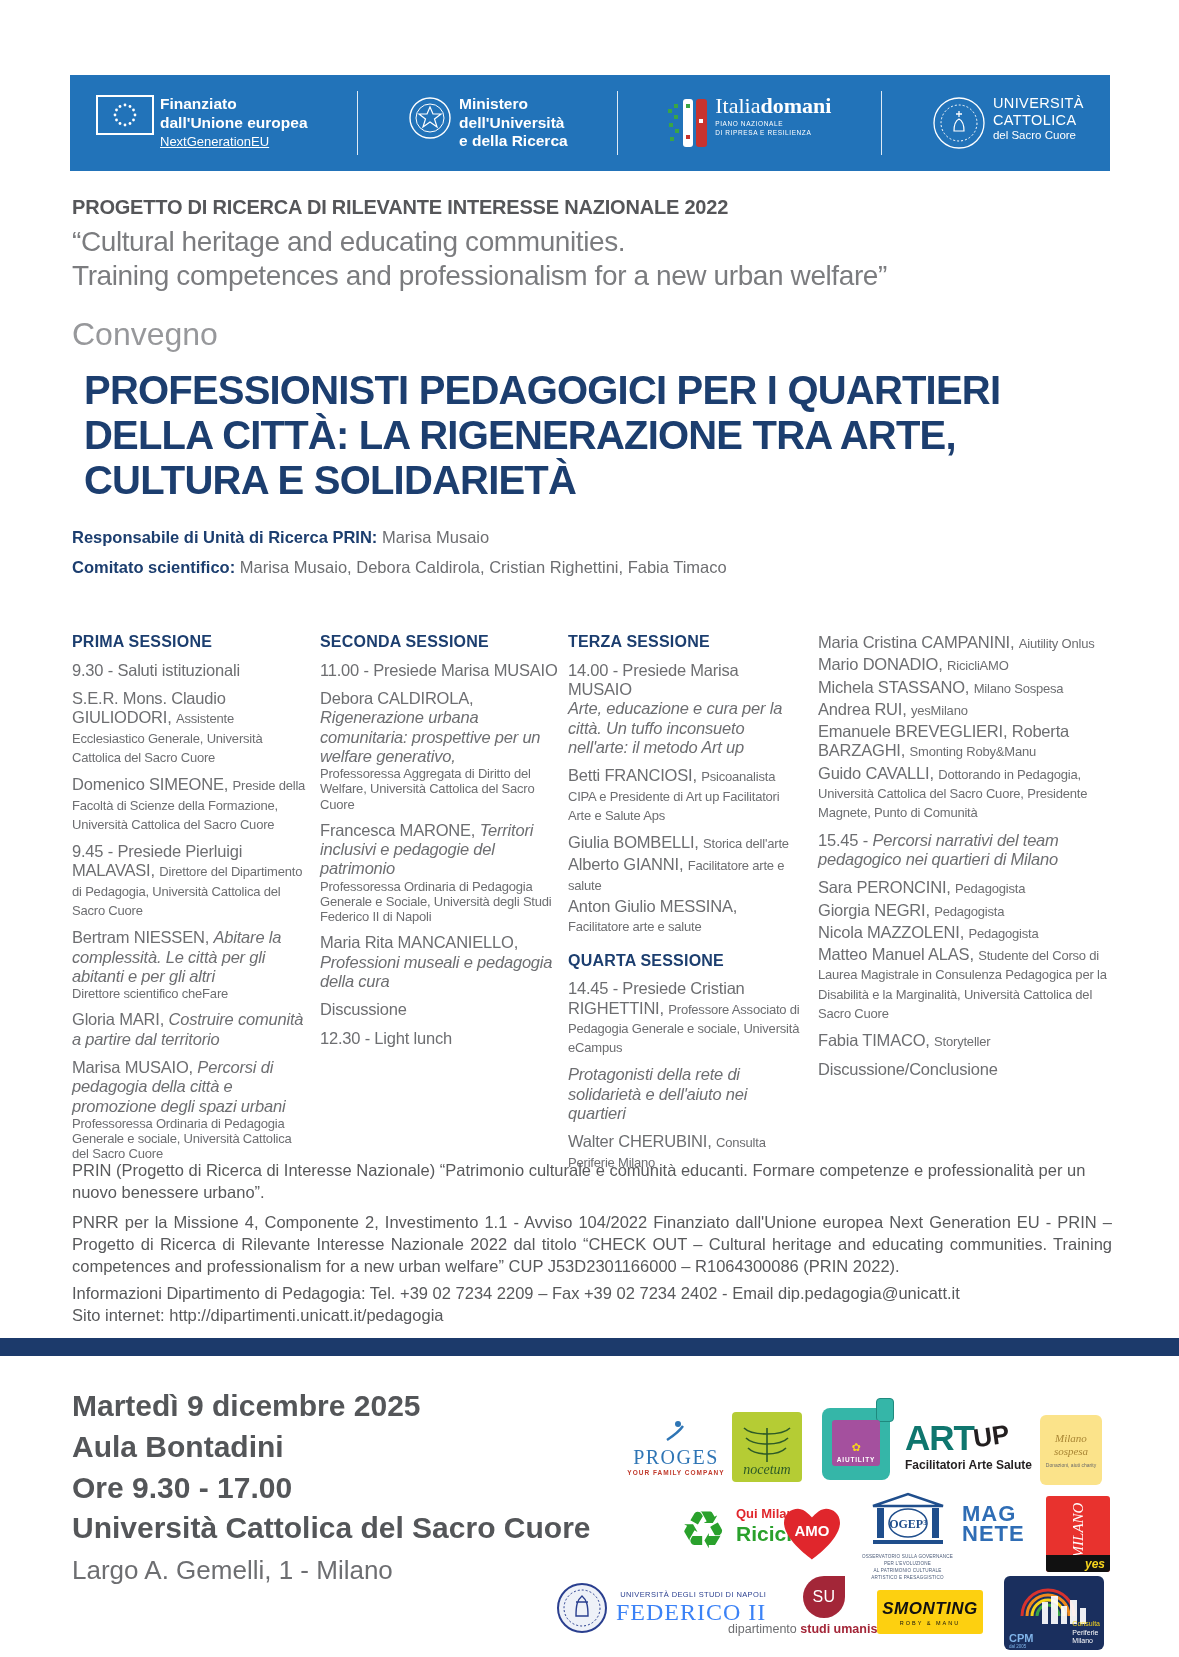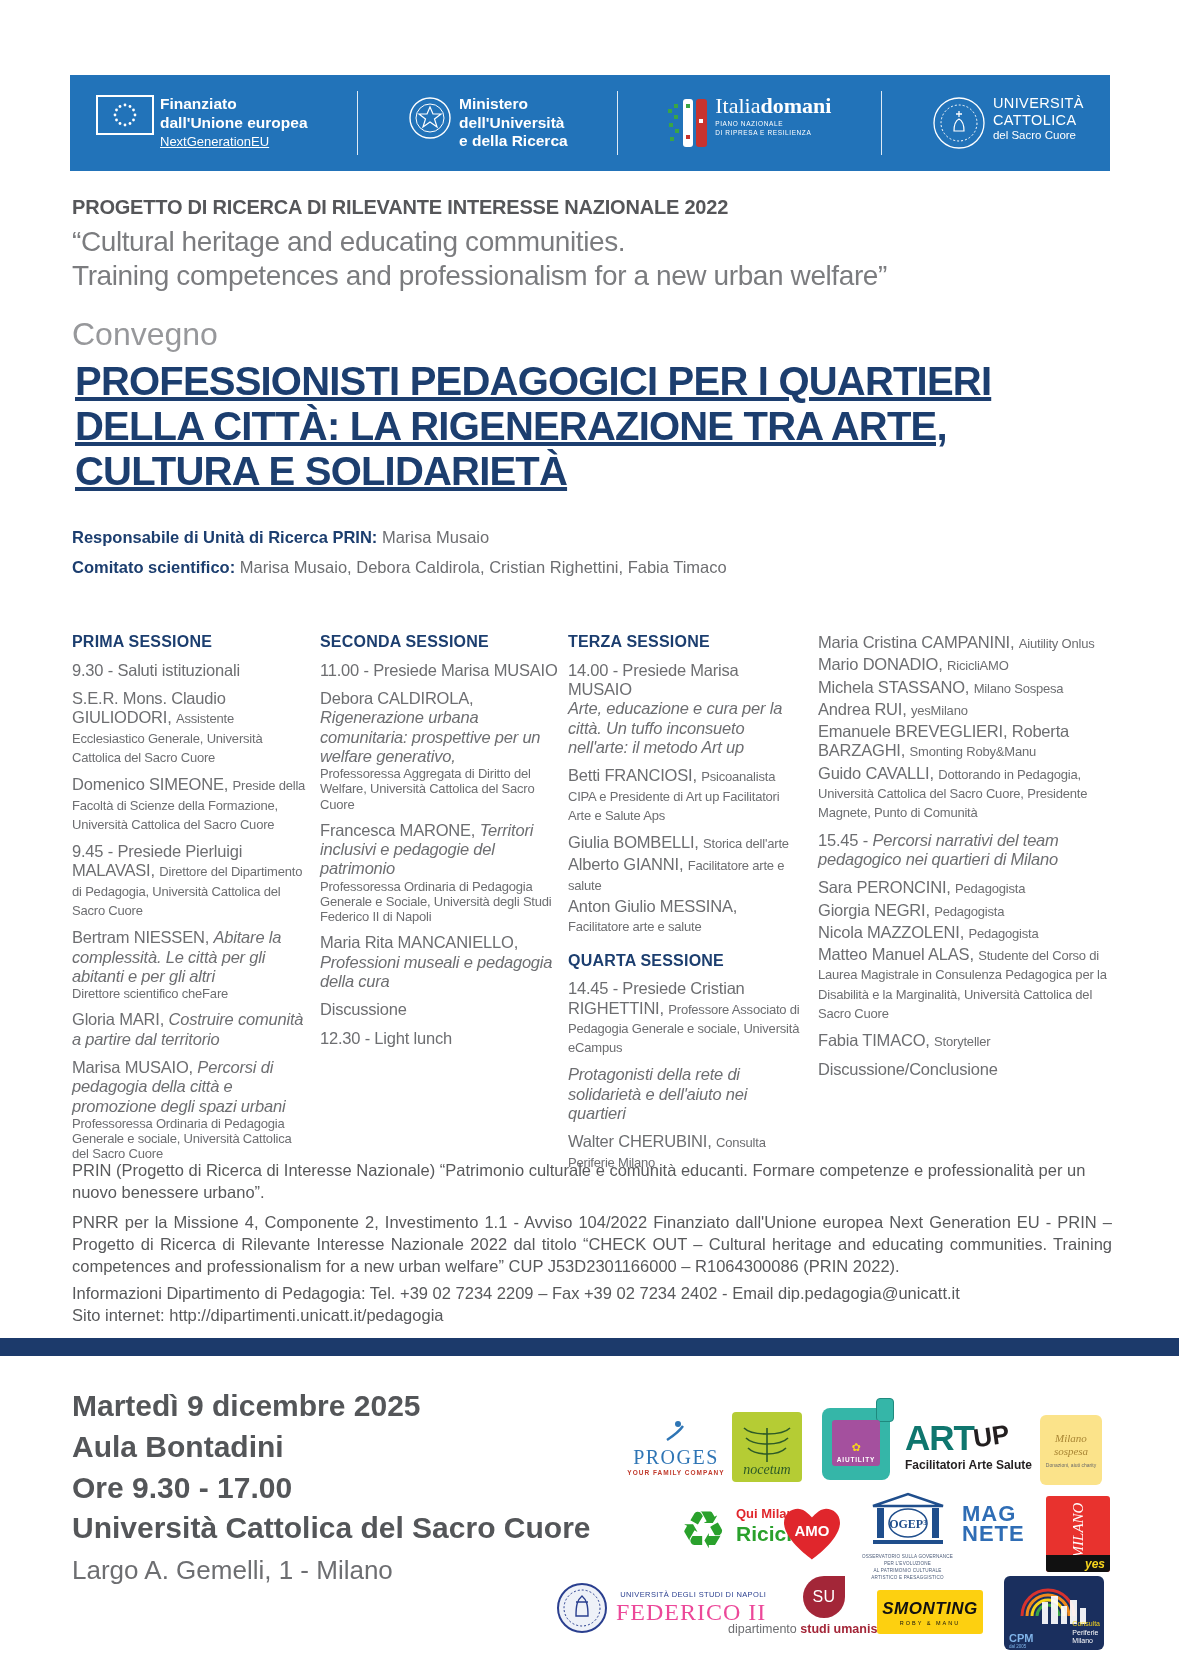--- a/index.html
+++ b/index.html
@@ -91,21 +91,21 @@
   .magnete{left:962px;top:1504px;width:70px;font-weight:bold;color:#2f6db5;font-size:22px;line-height:.92;letter-spacing:1px;}
   .milanoyes{left:1046px;top:1496px;width:64px;height:76px;background:#e8322e;border-radius:3px;position:absolute;overflow:hidden;}
   .my-nm{position:absolute;left:-6px;top:26px;width:76px;text-align:center;color:#fff;
          font-family:"Liberation Serif","DejaVu Serif",serif;font-style:italic;font-size:15px;transform:rotate(-90deg);}
   .my-band{position:absolute;left:0;bottom:0;width:100%;height:17px;background:#111;
            display:flex;align-items:center;justify-content:flex-end;padding-right:5px;box-sizing:border-box;}
   .my-band span{color:#f6d41c;font-weight:bold;font-style:italic;font-size:12px;}
 
   .federico{left:556px;top:1582px;display:flex;align-items:center;gap:8px;text-align:right;}
   .fed-txt .s1{font-size:7.5px;color:#2a3f8f;letter-spacing:.4px;}
-  .fed-txt .s2{font-family:"Liberation Serif","DejaVu Serif",serif;font-size:24px;color:#ec4899;letter-spacing:1px;}
+  .fed-txt .s2{font-family:"Liberation Serif","DejaVu Serif",serif;font-size:24px;color:#3b82f6;letter-spacing:1px;}
   .su{left:728px;top:1576px;width:135px;}
   .su-drop{position:absolute;right:18px;top:0;width:42px;height:42px;background:#a32638;border-radius:50% 0 50% 50%;
            display:flex;align-items:center;justify-content:center;}
   .su-drop span{color:#fff;font-size:16px;letter-spacing:.5px;}
   .su-txt{position:absolute;left:0;top:46px;font-size:12.5px;white-space:nowrap;}
   .su-txt .g{color:#6d6e71;} .su-txt .r{color:#a32638;font-weight:bold;}
   .smonting{left:877px;top:1590px;width:106px;height:44px;background:#fdd010;border-radius:3px;
             display:flex;flex-direction:column;align-items:center;justify-content:center;}
   .smonting .nm{font-weight:bold;font-style:italic;font-size:17px;color:#111;letter-spacing:.5px;}
   .smonting .tg{font-size:5.5px;color:#111;letter-spacing:2px;margin-top:1px;}
@@ -194,21 +194,21 @@
         <div class="uc-line">CATTOLICA</div>
         <div class="uc-sub">del Sacro Cuore</div>
       </div>
     </div>
   </header>
 
   <div class="kicker">PROGETTO DI RICERCA DI RILEVANTE INTERESSE NAZIONALE 2022</div>
   <div class="quote q1">“Cultural heritage and educating communities.</div>
   <div class="quote q2">Training competences and professionalism for a new urban welfare”</div>
   <div class="convegno">Convegno</div>
-  <h1 class="main-title" style="margin:3px;text-decoration:underline;">
+  <h1 class="main-title" style="margin:12px;">
     <span>PROFESSIONISTI PEDAGOGICI PER I QUARTIERI</span><br>
     <span>DELLA CITTÀ:  LA RIGENERAZIONE TRA ARTE,</span><br>
     <span>CULTURA E SOLIDARIETÀ</span>
   </h1>
   <div class="meta meta1">
     <b>Responsabile di Unità di Ricerca PRIN:</b><span> Marisa Musaio</span>
   </div>
   <div class="meta meta2">
     <b>Comitato scientifico:</b><span> Marisa Musaio, Debora Caldirola, Cristian Righettini, Fabia Timaco</span>
   </div>

